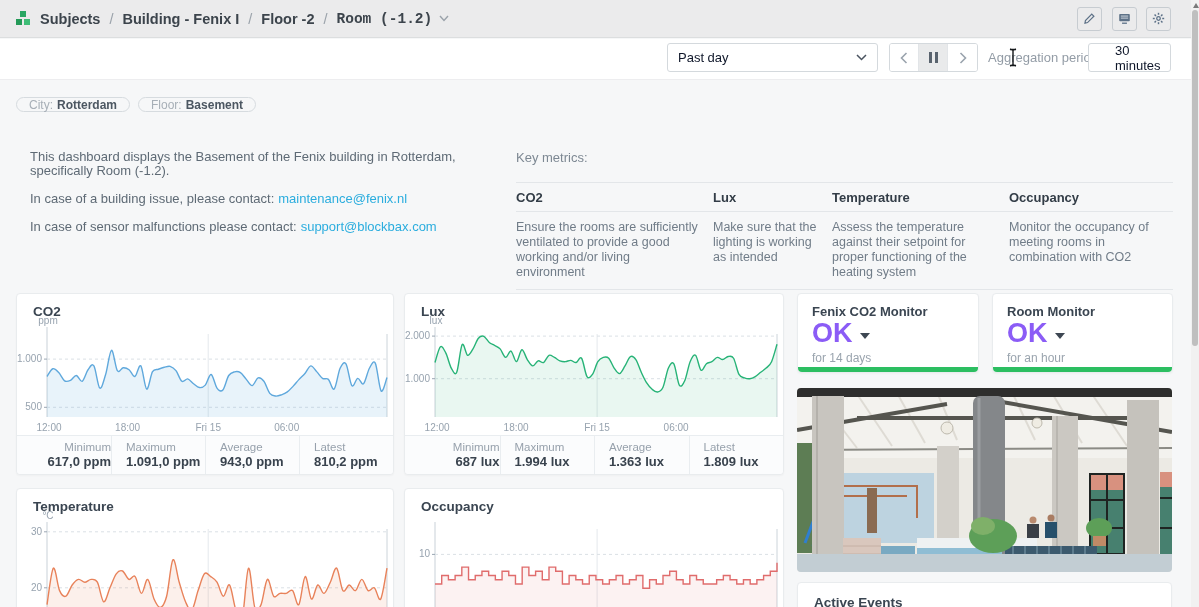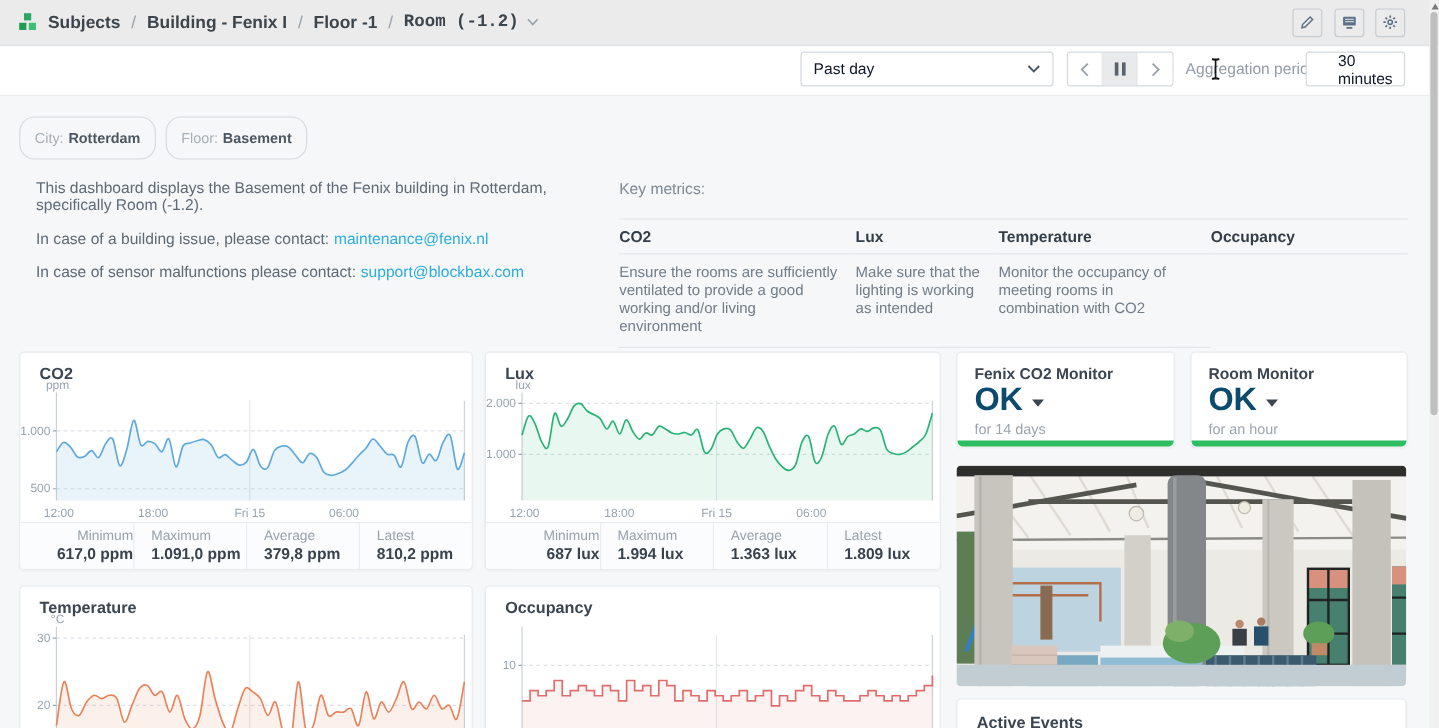--- a/index.html
+++ b/index.html
@@ -37,21 +37,21 @@
     display:flex; align-items:center; justify-content:center; cursor:pointer;
     border-right:1px solid #e2e5e8; }
   .btngroup button:last-child { border-right:none; }
   .btngroup .active { background:#e9eaeb; }
   .pausebars { display:flex; gap:3px; }
   .pausebars i { width:3px; height:11px; background:#59636e; display:block; }
   .agglabel { position:absolute; left:988px; top:11px; font-size:13px; color:#939ca6; }
 
   
   .tags { position:absolute; left:16px; top:97px; display:flex; gap:8px; }
-  .pill { height:36px; border:1px solid #d6dbdf; border-radius:13px; display:flex;
+  .pill { height:15px; border:1px solid #d6dbdf; border-radius:13px; display:flex;
     align-items:center; padding:0 12px; font-size:12px; gap:4px; }
   .pill .pl { color:#a7afb7; }
   .pill .pv { color:#4c5762; font-weight:700; }
 
   
   .desc { position:absolute; left:30px; top:150px; width:470px; font-size:13px;
     color:#5e6a75; }
   .desc p { margin:0 0 14px; line-height:14px; }
   .desc a { color:#2badde; text-decoration:none; margin-left:4px; cursor:pointer; }
 
@@ -76,21 +76,21 @@
     grid-template-columns:1fr 1fr 1fr 1fr; border-radius:0 0 4px 4px; }
   .stat { padding:5px 0 0 14px; border-left:1px solid #e9edf0; }
   .stat:first-child { border-left:none;text-align:right; }
   .stat-label { font-size:11.5px; color:#97a1ac; }
   .stat-value { font-size:13px; font-weight:700; color:#39434e; margin-top:1px; }
 
   
   .m-title { position:absolute; left:14px; top:10px; font-size:13px; font-weight:700;
     color:#3a4551; }
   .m-status { position:absolute; left:14px; top:24px; font-size:27px; font-weight:600;
-    color:#0c4a6e; display:flex; align-items:center; gap:7px; cursor:pointer; }
+    color:#8b5cf6; display:flex; align-items:center; gap:7px; cursor:pointer; }
   .caret { width:0; height:0; border-left:5px solid transparent;
     border-right:5px solid transparent; border-top:6px solid #3d4752; margin-top:4px; }
   .m-duration { position:absolute; left:14px; top:57px; font-size:12px; color:#9aa4ae;text-align:right; }
   .m-bar { position:absolute; left:0; bottom:0; width:100%; height:5px;
     background:#2cbe61; border-radius:0 0 4px 4px; }
 
   
   .photo { position:absolute; left:797px; top:388px; width:375px; height:184px;
     border-radius:4px; overflow:hidden; }
 
@@ -118,21 +118,21 @@
     <div class="crumbs">
       <span class="logo">
         <i style="left:4px;top:0;width:6px;height:6px;background:#2aa763;"></i>
         <i style="left:0;top:8px;width:6px;height:6px;background:#249a58;"></i>
         <i style="left:8px;top:8px;width:6px;height:6px;background:#3fbd77;"></i>
       </span>
       <span class="crumb">Subjects</span>
       <span class="sep">/</span>
       <span class="crumb">Building - Fenix I</span>
       <span class="sep">/</span>
-      <span class="crumb">Floor -1</span>
+      <span class="crumb">Floor -2</span>
       <span class="sep">/</span>
       <span class="crumb" style="display:flex;align-items:center;gap:5px;font-family:Liberation Mono, monospace;">
         <span>Room (-1.2)</span>
         <svg class="crumb-chev" width="10" height="7" viewBox="0 0 10 7">
             <polyline points="1,1 5,5.5 9,1" fill="none" stroke="#9aa2aa" stroke-width="1.4"></polyline>
           </svg>
       </span>
     </div>
     <div class="top-actions">
       <button class="iconbtn">
@@ -223,20 +223,21 @@
 
   <div class="metrics">
     <div class="metrics-title">Key metrics:</div>
     <div class="mtable">
       <div class="mh">CO2</div>
       <div class="mh">Lux</div>
       <div class="mh">Temperature</div>
       <div class="mh">Occupancy</div>
       <div class="mb">Ensure the rooms are sufficiently ventilated to provide a good working and/or living environment</div>
       <div class="mb">Make sure that the lighting is working as intended</div>
+      <div class="mb">Assess the temperature against their setpoint for proper functioning of the heating system</div>
       <div class="mb">Monitor the occupancy of meeting rooms in combination with CO2</div>
     </div>
   </div>
 
   <div class="card" style="left:16px;top:293px;width:378px;height:182px;">
     <div class="card-title">CO2</div>
     <div class="chart-plot"><svg width="376" height="123" viewBox="0 0 376 123">
           <line x1="30" y1="11" x2="30" y2="101" stroke="#c9d1d8"></line>
           <line x1="370" y1="18" x2="370" y2="101" stroke="#ccd4da"></line>
           <text x="32.0" y="115" text-anchor="middle">12:00</text>
@@ -258,21 +259,21 @@
       <div class="stat">
           <div class="stat-label">Minimum</div>
           <div class="stat-value">617,0 ppm</div>
         </div>
       <div class="stat">
           <div class="stat-label">Maximum</div>
           <div class="stat-value">1.091,0 ppm</div>
         </div>
       <div class="stat">
           <div class="stat-label">Average</div>
-          <div class="stat-value">379,8 ppm</div>
+          <div class="stat-value">943,0 ppm</div>
         </div>
       <div class="stat">
           <div class="stat-label">Latest</div>
           <div class="stat-value">810,2 ppm</div>
         </div>
     </div>
   </div>
 
   <div class="card" style="left:404px;top:293px;width:380px;height:182px;">
     <div class="card-title">Lux</div>

